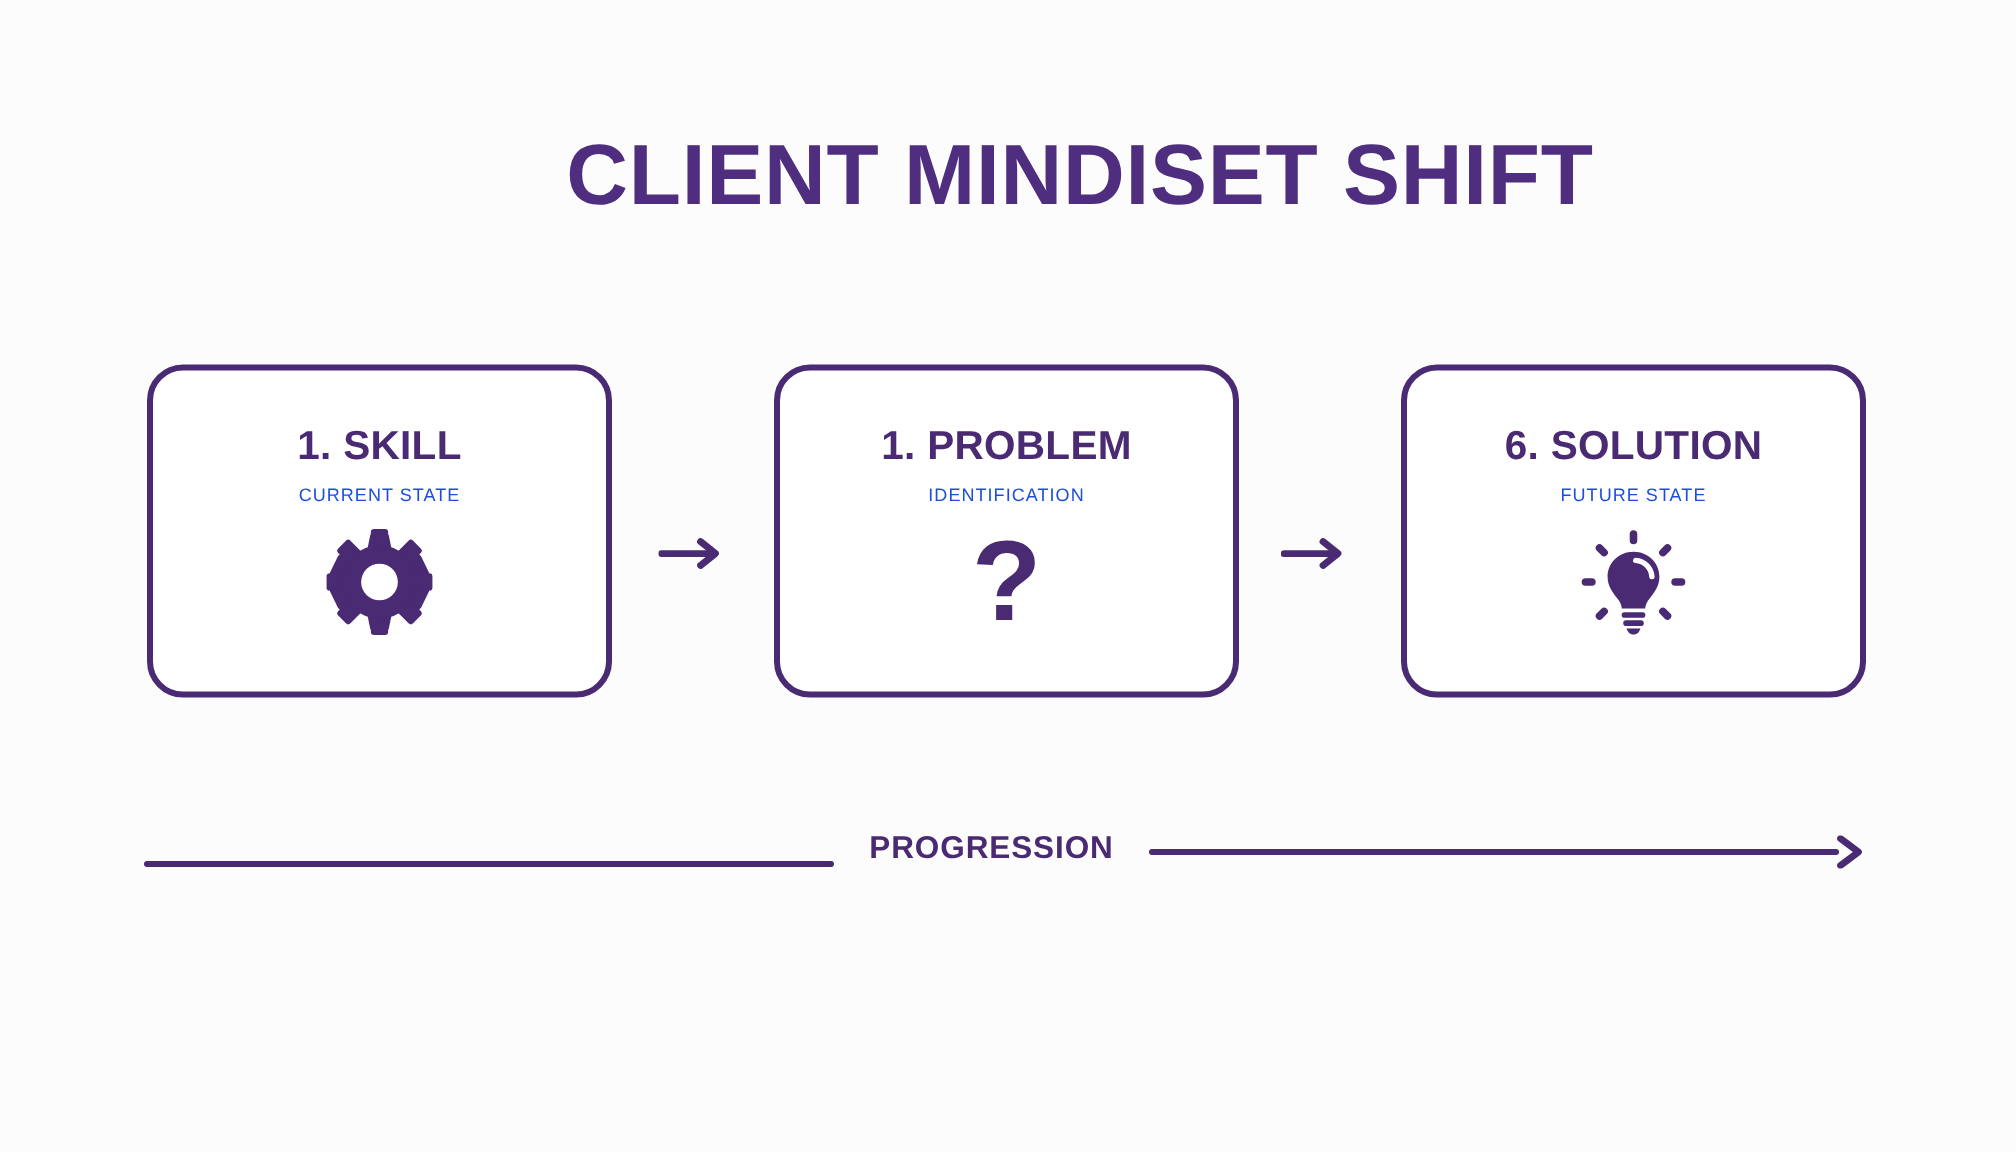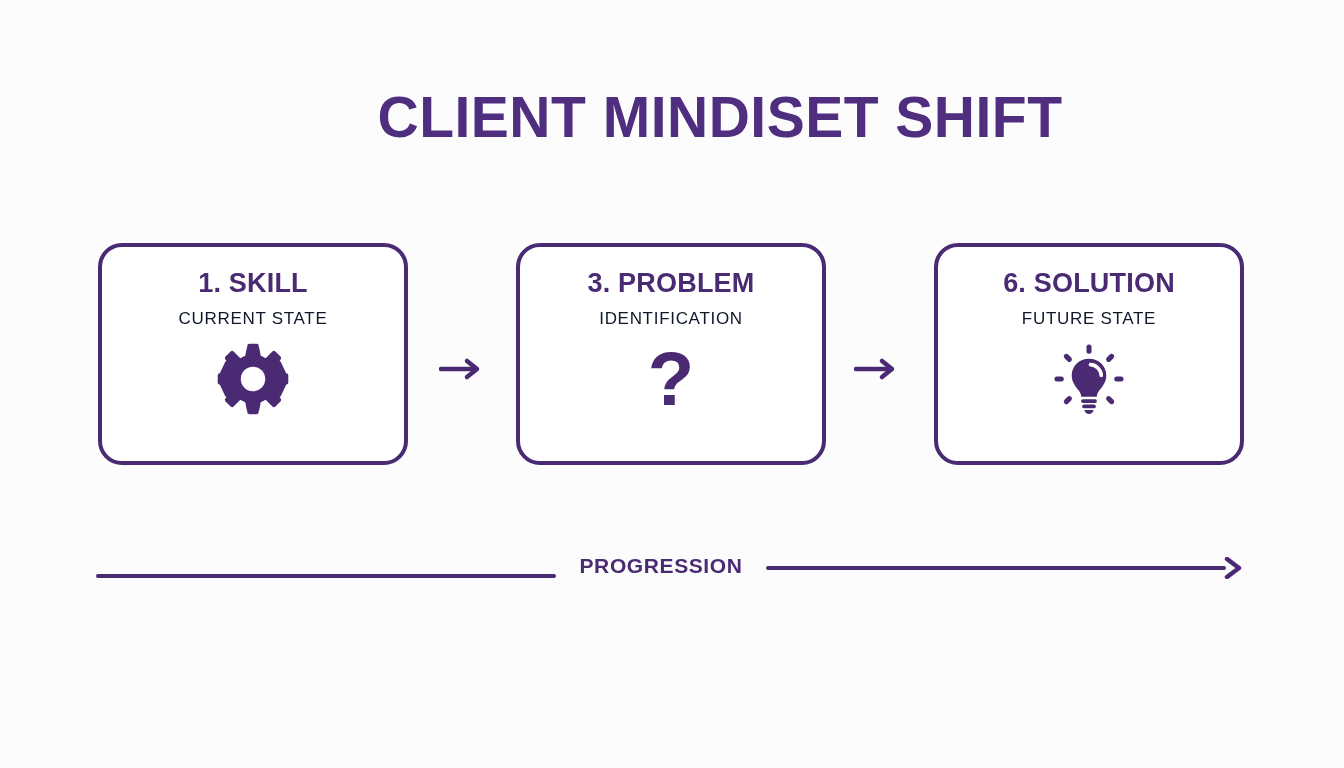--- a/index.html
+++ b/index.html
@@ -54,37 +54,37 @@
     position: relative;
     width: 310px;
     height: 222px;
     box-sizing: border-box;
     border: 4px solid #4a2a73;
     border-radius: 24px;
     background: #ffffff;
     display: flex;
     flex-direction: column;
     align-items: center;
-    padding-top: 22px;
+    padding-top: 36px;
   }
 
   .card-title {
     font-size: 27px;
     font-weight: 700;
     color: #4a2a73;
     letter-spacing: 0.2px;
     line-height: 1.1;
     white-space: nowrap;
   }
 
   .card-subtitle {
     margin-top: 11px;
-    font-size: 17px;
+    font-size: 12px;
     font-weight: 400;
-    color: #0f172a;
+    color: #1d4ed8;
     letter-spacing: 0.7px;
     line-height: 1.1;
     white-space: nowrap;
   }
 
   .card-icon {
     margin-top: 15px;
     width: 72px;
     height: 72px;
     display: flex;
@@ -187,21 +187,21 @@
             <rect x="1" y="42" width="22" height="16" rx="3" transform="rotate(45 50 50)"></rect>
             <rect x="77" y="42" width="22" height="16" rx="3" transform="rotate(45 50 50)"></rect>
           </g>
           <circle cx="50" cy="50" r="34" fill="#4a2a73"></circle>
           <circle cx="50" cy="50" r="17" fill="#ffffff"></circle>
         </svg>
       </div>
     </div>
 
     <div class="card">
-      <div class="card-title">3. PROBLEM</div>
+      <div class="card-title">1. PROBLEM</div>
       <div class="card-subtitle">IDENTIFICATION</div>
       <div class="card-icon">
         <span class="qmark">?</span>
       </div>
     </div>
 
     <div class="card">
       <div class="card-title">6. SOLUTION</div>
       <div class="card-subtitle">FUTURE STATE</div>
       <div class="card-icon">

